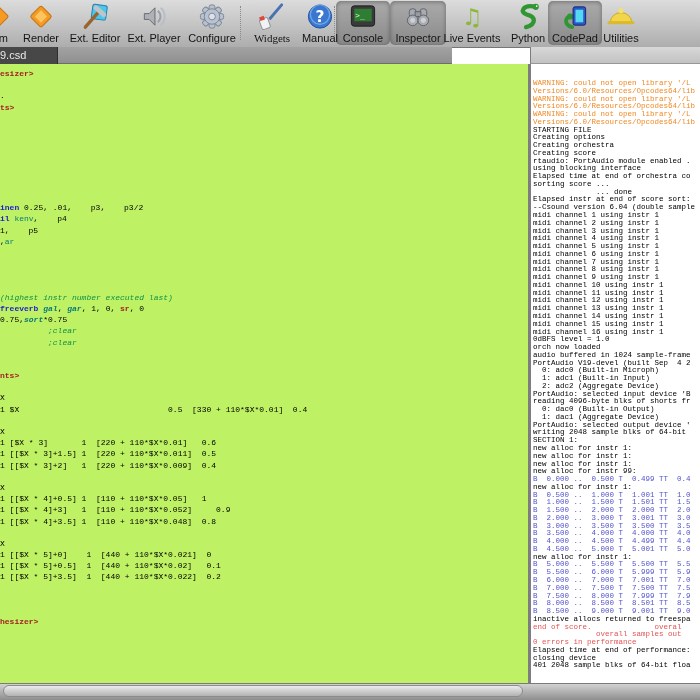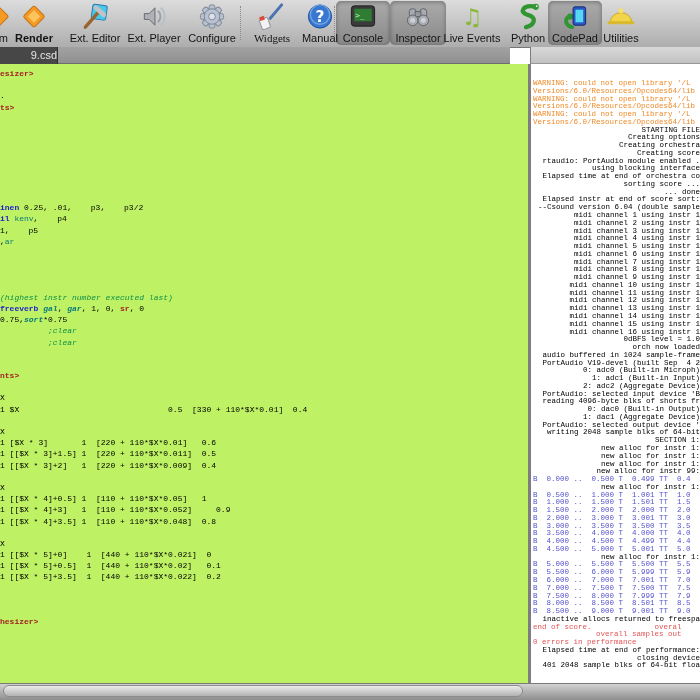--- a/index.html
+++ b/index.html
@@ -12,22 +12,22 @@
   .tb{position:absolute;top:1px;height:44px;border-radius:5px;text-align:center;}
   .tb.pressed{background:rgba(0,0,0,0.22);box-shadow:inset 0 1px 4px rgba(0,0,0,0.35);}
   .tb .ic{display:block;height:30px;margin-top:1px;}
   .tb .ic svg{height:29px;width:30px;}
   .tb .lb{display:block;font-size:11px;line-height:12px;color:#141414;white-space:nowrap;}
   .tb.right .lb{text-align:right;padding-right:2px;}
   .tb.right .ic{text-align:right;}
   .sep{position:absolute;top:6px;height:34px;width:0;border-left:1px dotted #8a8a8a;}
 
   
-  .tabbar{position:absolute;top:47px;left:0;width:510px;height:17px;
-          background:linear-gradient(#a2a2a2,#909090);border-bottom:1px solid #6e6e6e;box-sizing:border-box;text-align:right;}
+  .tabbar{position:absolute;top:47px;left:0;width:452px;height:17px;
+          background:linear-gradient(#a2a2a2,#909090);border-bottom:1px solid #6e6e6e;box-sizing:border-box;}
   .tab{position:absolute;left:0;top:0;width:57px;height:17px;background:#474747;border-right:1px solid #2d2d2d;
        color:#e8e8e8;font-size:11px;line-height:16px;white-space:nowrap;overflow:hidden;}
   .dockhead{position:absolute;top:47px;left:530px;width:170px;height:17px;
             background:linear-gradient(#d8d8d8,#c2c2c2);border-bottom:1px solid #979797;
             border-left:1px solid #7c7c7c;box-sizing:border-box;}
   .dock-title{position:absolute;top:49px;right:2px;font-size:11px;font-weight:bold;color:#101010;}
 
   
   .editor{position:absolute;top:64px;left:0;width:528px;height:619px;background:#bef264;overflow:hidden;padding-top:4px;box-sizing:border-box;}
   .codeline{white-space:pre;font-family:"Liberation Mono","DejaVu Sans Mono",monospace;
@@ -40,21 +40,21 @@
   .com{color:#0f9048;font-style:italic;}
   .pl{color:#000;}
 
   
   .divider{position:absolute;top:64px;left:528px;width:3px;height:619px;background:#7e7e7e;}
   .console{position:absolute;top:64px;left:531px;width:169px;height:619px;background:#fff;overflow:hidden;
            padding:16px 0 0 2px;box-sizing:border-box;}
   .conline{white-space:pre;font-family:"Liberation Mono","DejaVu Sans Mono",monospace;
            font-size:7.5px;line-height:7.78px;height:7.78px;}
   .warn{color:#ef8a28;}
-  .info{color:#000;text-align:right;}
+  .info{color:#000;}
   .b{color:#5353cc;}
   .err{color:#e25555;}
 
   
   .bottombar{position:absolute;top:683px;left:0;width:700px;height:17px;
              background:linear-gradient(#d2d2d2,#8e8e8e);border-top:1px solid #7a7a7a;box-sizing:border-box;}
   .hscroll{position:absolute;top:685px;left:3px;width:520px;height:12px;border-radius:6px;
            background:linear-gradient(#ececec,#b2b2b2);border:1px solid #8b8b8b;box-sizing:border-box;}
 </style>
 </head>
@@ -64,21 +64,21 @@
 
   <div class="toolbar" id="toolbar">
     <div class="sep" style="left:240px"></div>
     <div class="sep" style="left:334px"></div>
   <div class="tb right" style="left: -46px; width: 56px;">
         <span class="ic"><svg viewBox="0 0 30 30">
             <rect x="5" y="5" width="20" height="20" rx="2" transform="rotate(45 15 15)" fill="#f59a23" stroke="#c57210"></rect>
           </svg></span>
         <span class="lb">rm</span>
       </div>
-      <div class="tb" style="left: 6px; width: 56px; font-weight: bold;">
+      <div class="tb" style="left: 13px; width: 56px;">
         <span class="ic"><svg viewBox="0 0 30 30">
             <rect x="7" y="7" width="16" height="16" rx="2" transform="rotate(45 15 15)" fill="#f59a23" stroke="#c57210"></rect>
             <rect x="10.5" y="10.5" width="9" height="9" transform="rotate(45 15 15)" fill="#fbc45e"></rect>
           </svg></span>
         <span class="lb">Render</span>
       </div>
       <div class="tb" style="left: 67px; width: 56px;">
         <span class="ic"><svg viewBox="0 0 30 30">
             <rect x="12" y="3" width="15" height="15" rx="2" fill="#49c8e8" stroke="#2a7ab0" transform="rotate(8 19 10)"></rect>
             <path d="M5 26 L19 10" stroke="#9a6430" stroke-width="3.5" stroke-linecap="round"></path>

